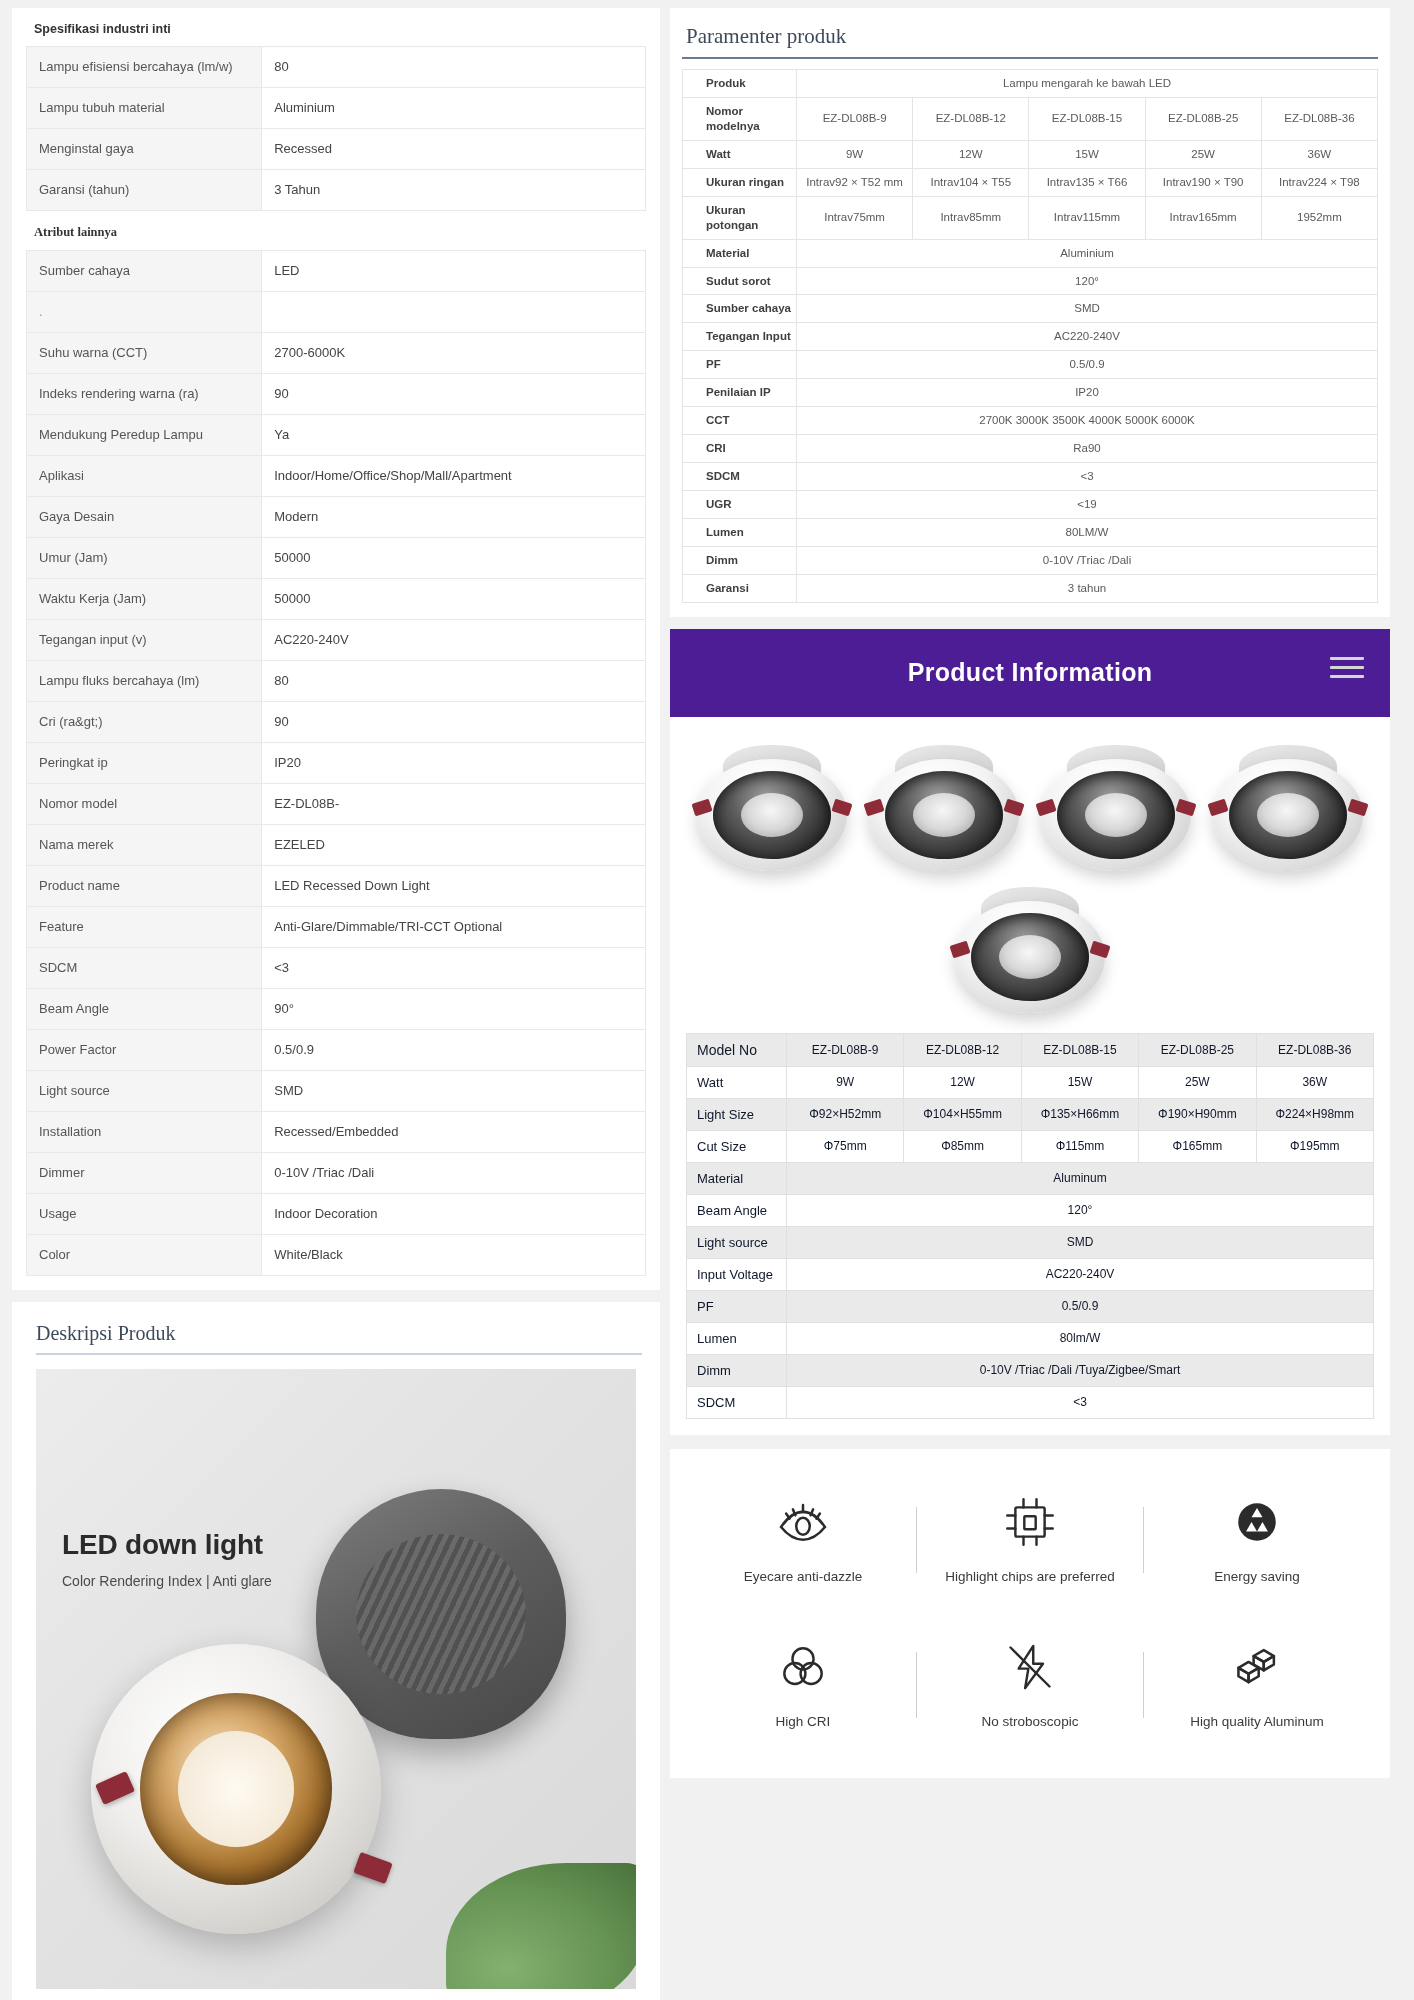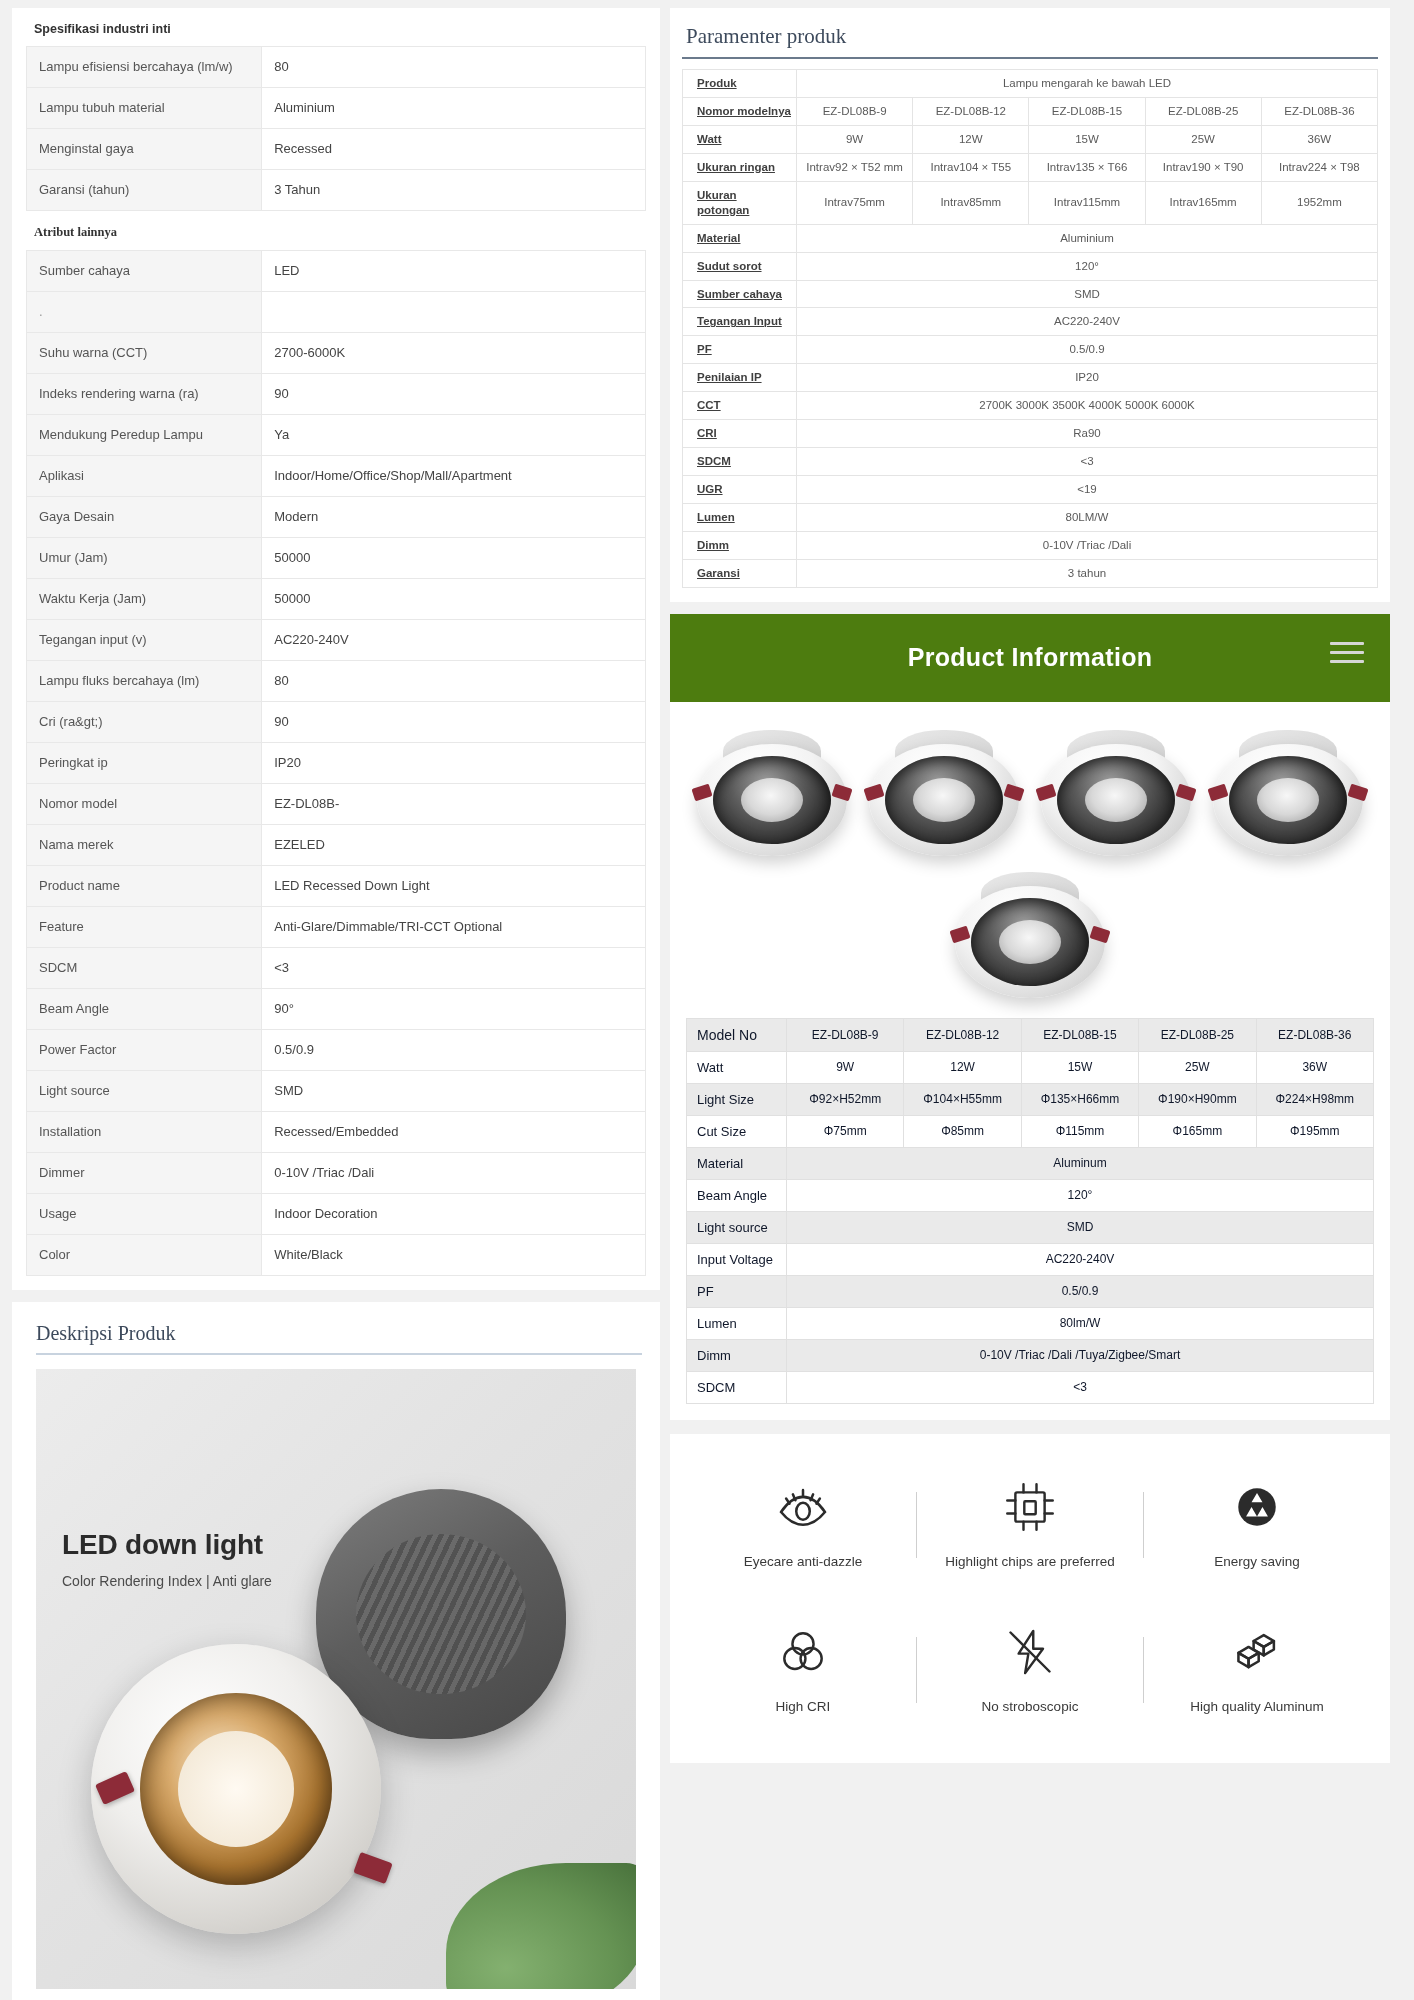--- a/index.html
+++ b/index.html
@@ -95,24 +95,24 @@
     font-size:21px; color:#3d4a5c; padding:6px 0 8px 4px;
   }
   .param-rule { border-bottom:2px solid #6b7a8c; margin:0 0 10px 0; }
 
   table.param { width:100%; border-collapse:collapse; table-layout:fixed; }
   table.param td {
     border:1px solid #e4e4e4; font-size:11.5px; color:#5a5a5a;
     padding:6px 5px; text-align:center; vertical-align:middle; line-height:1.3;
     height:23px;
   }
-  table.param td.k { text-align:left; font-weight:700; color:#3f3f3f; width:114px; padding-left:14px;text-decoration:underline; }
+  table.param td.k { text-align:left; font-weight:700; color:#3f3f3f; width:114px; padding-left:23px; }
 
   .pi-banner {
-    background:#4d7c0f; height:88px; position:relative;
+    background:#4c1d95; height:88px; position:relative;
     display:flex; align-items:center; justify-content:center; margin-bottom:0;
   }
   .pi-banner h3 {
     margin:0; color:#fff; font-size:25px; font-weight:700; letter-spacing:.3px;
   }
   .pi-lines { position:absolute; right:26px; top:28px; }
   .pi-lines i { display:block; width:34px; height:3px; background:#d6d6d6; margin-bottom:6px; border-radius:1px; }
 
   .pi-body { background:#fff; padding:14px 16px 16px 16px; }
   .lamps-grid { display:flex; flex-wrap:wrap; justify-content:center; gap:14px 22px; padding:14px 0 18px 0; }

